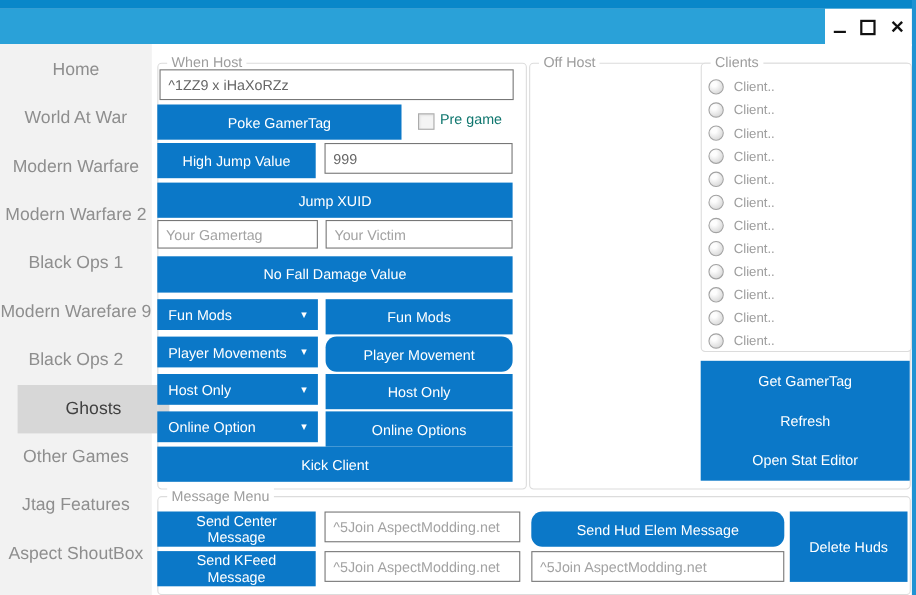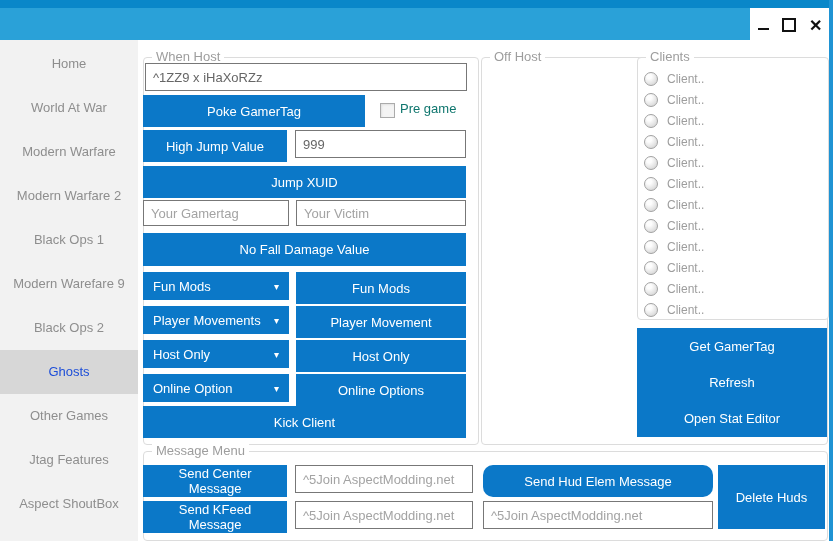--- a/index.html
+++ b/index.html
@@ -14,22 +14,22 @@
           display:flex;align-items:center;justify-content:space-around;}
   .winbtn{width:22px;height:22px;display:flex;align-items:center;justify-content:center;
           color:#111;font-size:14px;cursor:default;}
   .winbtn .bar{width:11px;height:2px;background:#111;margin-top:8px;}
   .winbtn .sq{width:10px;height:10px;border:2px solid #111;}
   .winbtn.close{font-size:16px;font-weight:bold;}
 
   
   .sidebar{position:absolute;left:0;top:40px;width:138px;height:501px;background:#f2f2f2;}
   .side-item{position:absolute;left:0;width:138px;height:44px;line-height:44px;
-             text-align:center;font-size:13px;color:#8e8e8e;cursor:default;}
-  .side-item.selected{background:#d7d7d7;color:#1d4ed8;}
+             text-align:center;font-size:16px;color:#8e8e8e;cursor:default;}
+  .side-item.selected{background:#d7d7d7;color:#404040;margin-left:16px;}
 
   
   .group{position:absolute;border:1px solid #dcdcdc;border-radius:4px;background:transparent;}
   .group-label{position:absolute;top:-9px;left:8px;background:#ffffff;padding:0 4px;
                font-size:13px;color:#9d9d9d;white-space:nowrap;}
   .g-whenhost{left:143px;top:57px;width:334px;height:386px;}
   .g-offhost{left:481px;top:57px;width:345px;height:386px;}
   .g-clients{left:637px;top:57px;width:190px;height:261px;background:#ffffff;}
   .g-message{left:143px;top:451px;width:683px;height:88px;}
 
@@ -54,21 +54,21 @@
   .chk-label{position:absolute;left:400px;top:101px;font-size:13px;color:#0f766e;}
   .b-highjump{left:143px;top:130px;width:144px;height:28px;}
   .i-999{left:295px;top:130px;width:171px;height:28px;}
   .b-spoof{left:143px;top:166px;width:323px;height:28px;}
   .i-yourgt{left:143px;top:200px;width:146px;height:26px;}
   .i-yourvic{left:296px;top:200px;width:170px;height:26px;}
   .b-nofall{left:143px;top:233px;width:323px;height:33px;}
   .d-0{left:143px;top:272px;width:146px;height:28px;}
   .a-0{left:296px;top:272px;width:170px;height:28px;}
   .d-1{left:143px;top:306px;width:146px;height:28px;}
-  .a-1{left:296px;top:306px;width:170px;height:28px;}
+  .a-1{left:296px;top:306px;width:170px;height:28px;border-radius:10px;}
   .d-2{left:143px;top:340px;width:146px;height:28px;}
   .a-2{left:296px;top:340px;width:170px;height:28px;}
   .d-3{left:143px;top:374px;width:146px;height:28px;}
   .a-3{left:296px;top:374px;width:170px;height:28px;}
   .b-kick{left:143px;top:406px;width:323px;height:26px;}
 
   
   .client-list{position:absolute;left:6px;top:10px;width:178px;}
   .client-row{display:flex;align-items:center;height:21px;cursor:pointer;}
   .radio{width:12px;height:12px;border-radius:50%;border:1px solid #a2a2a2;margin-right:9px;

